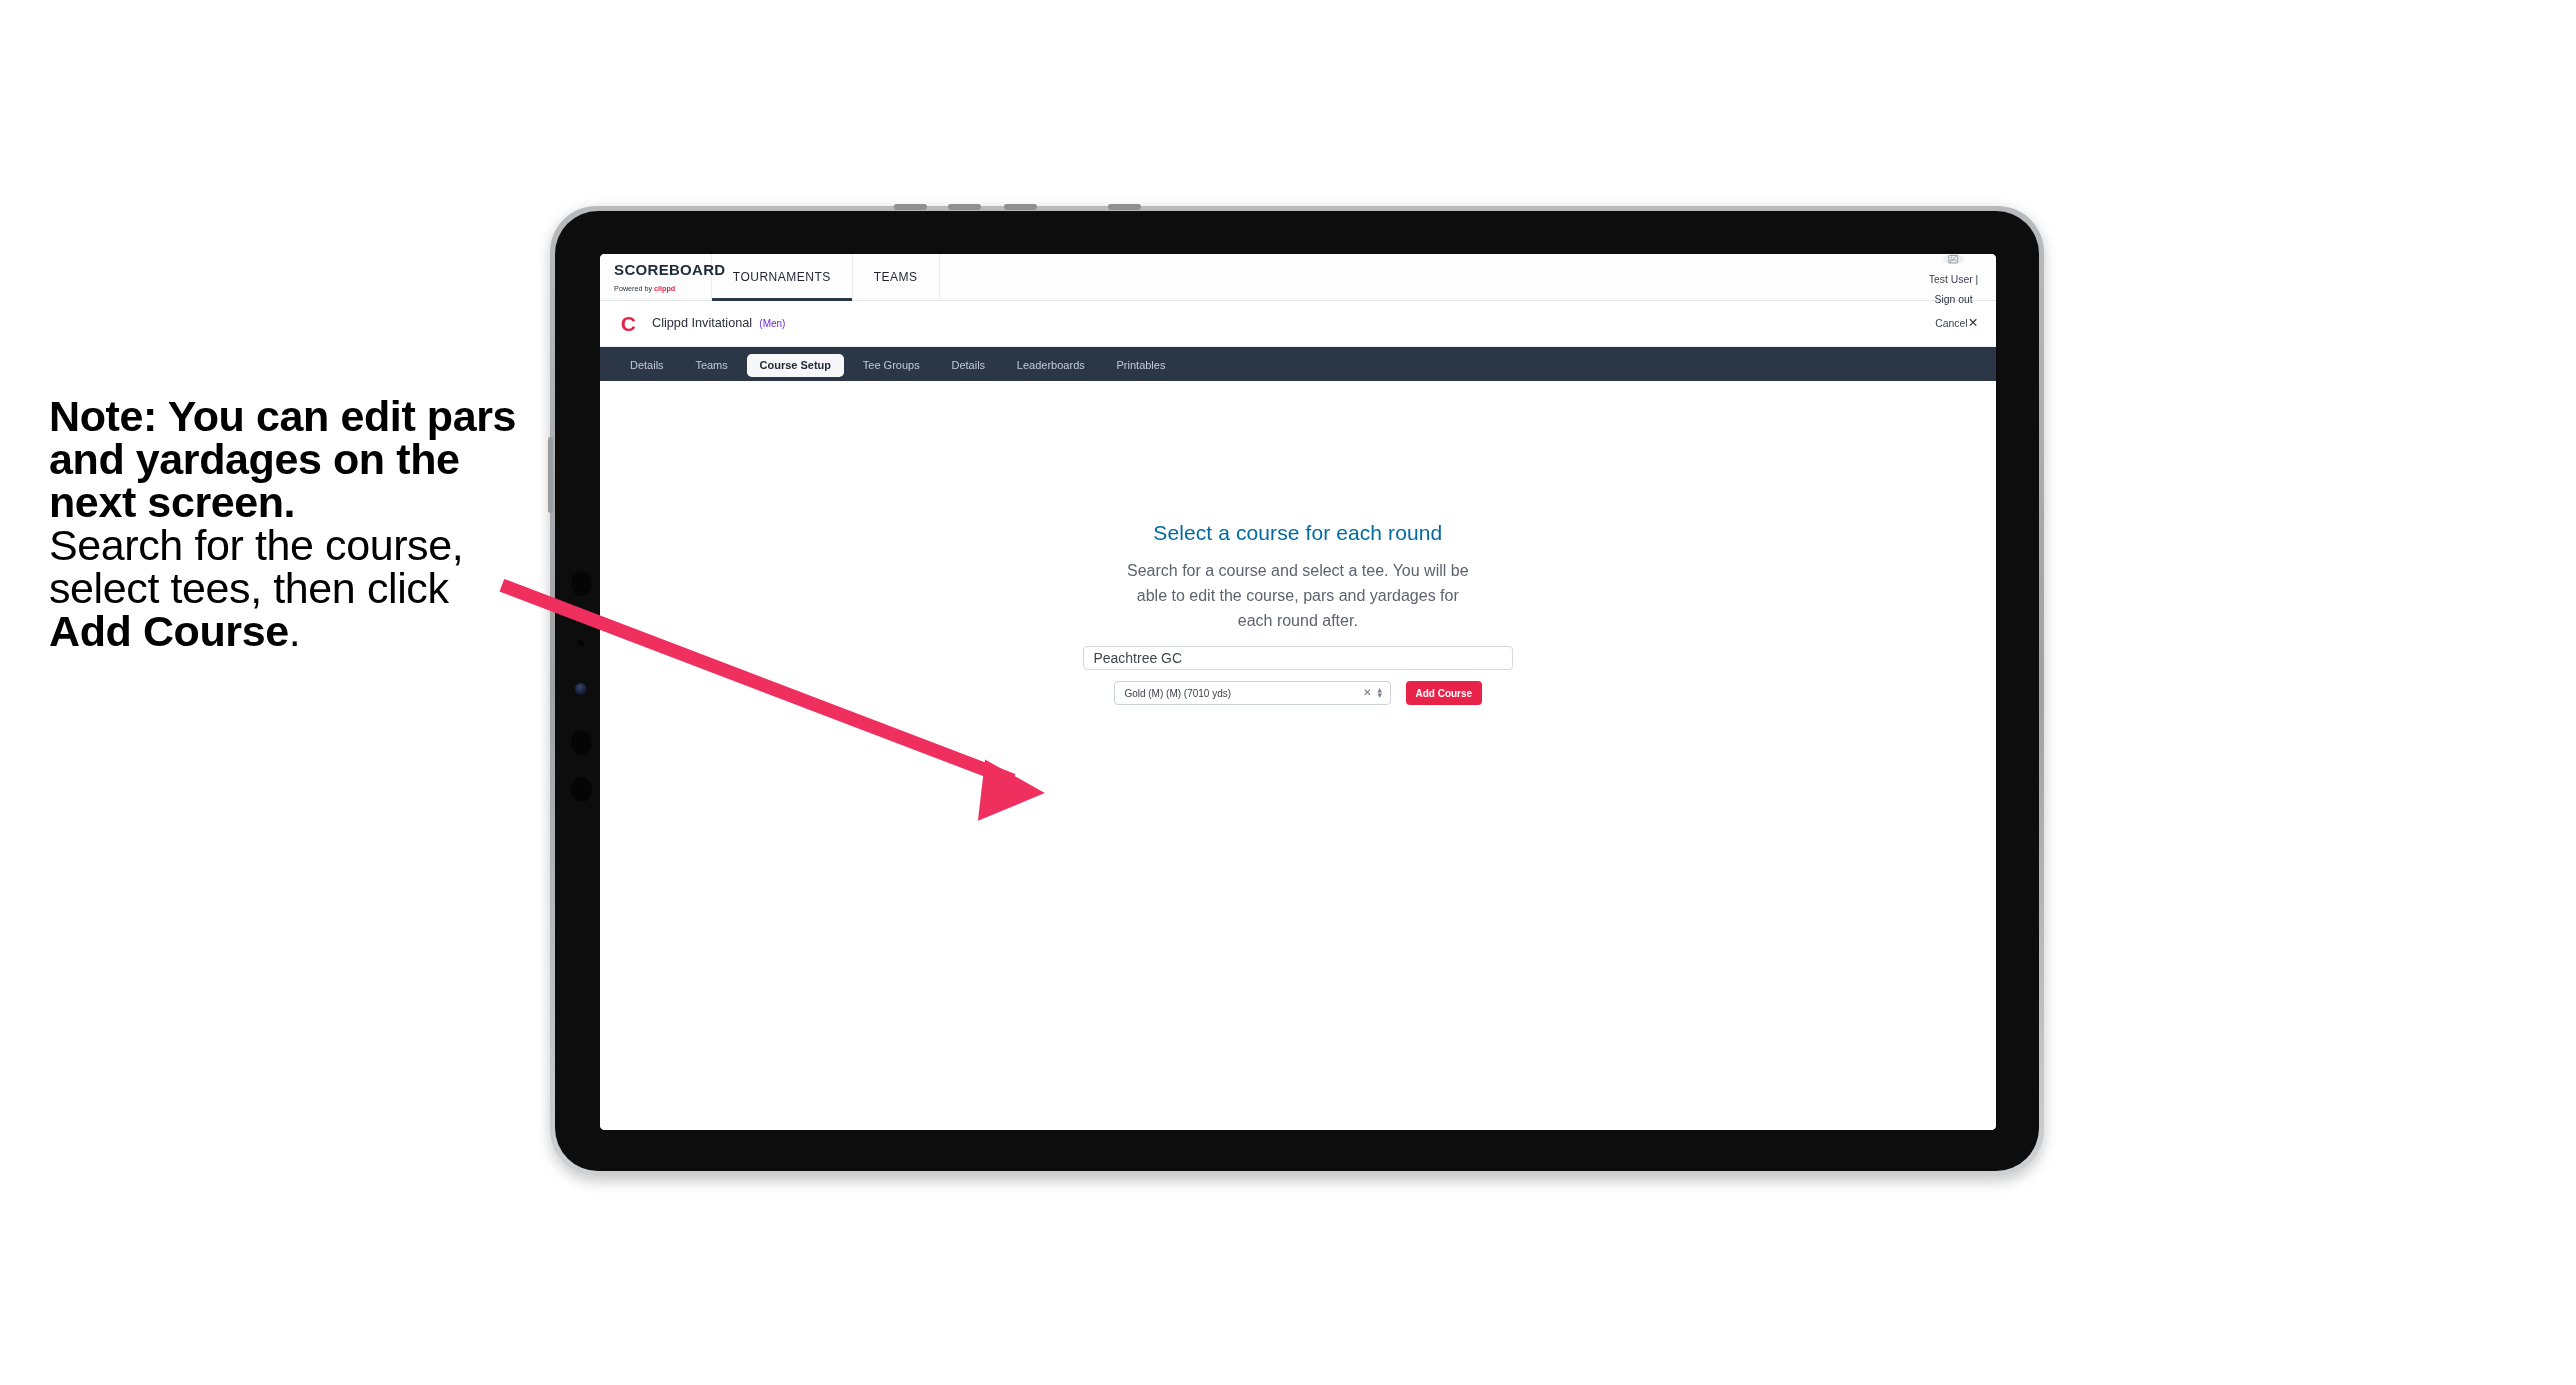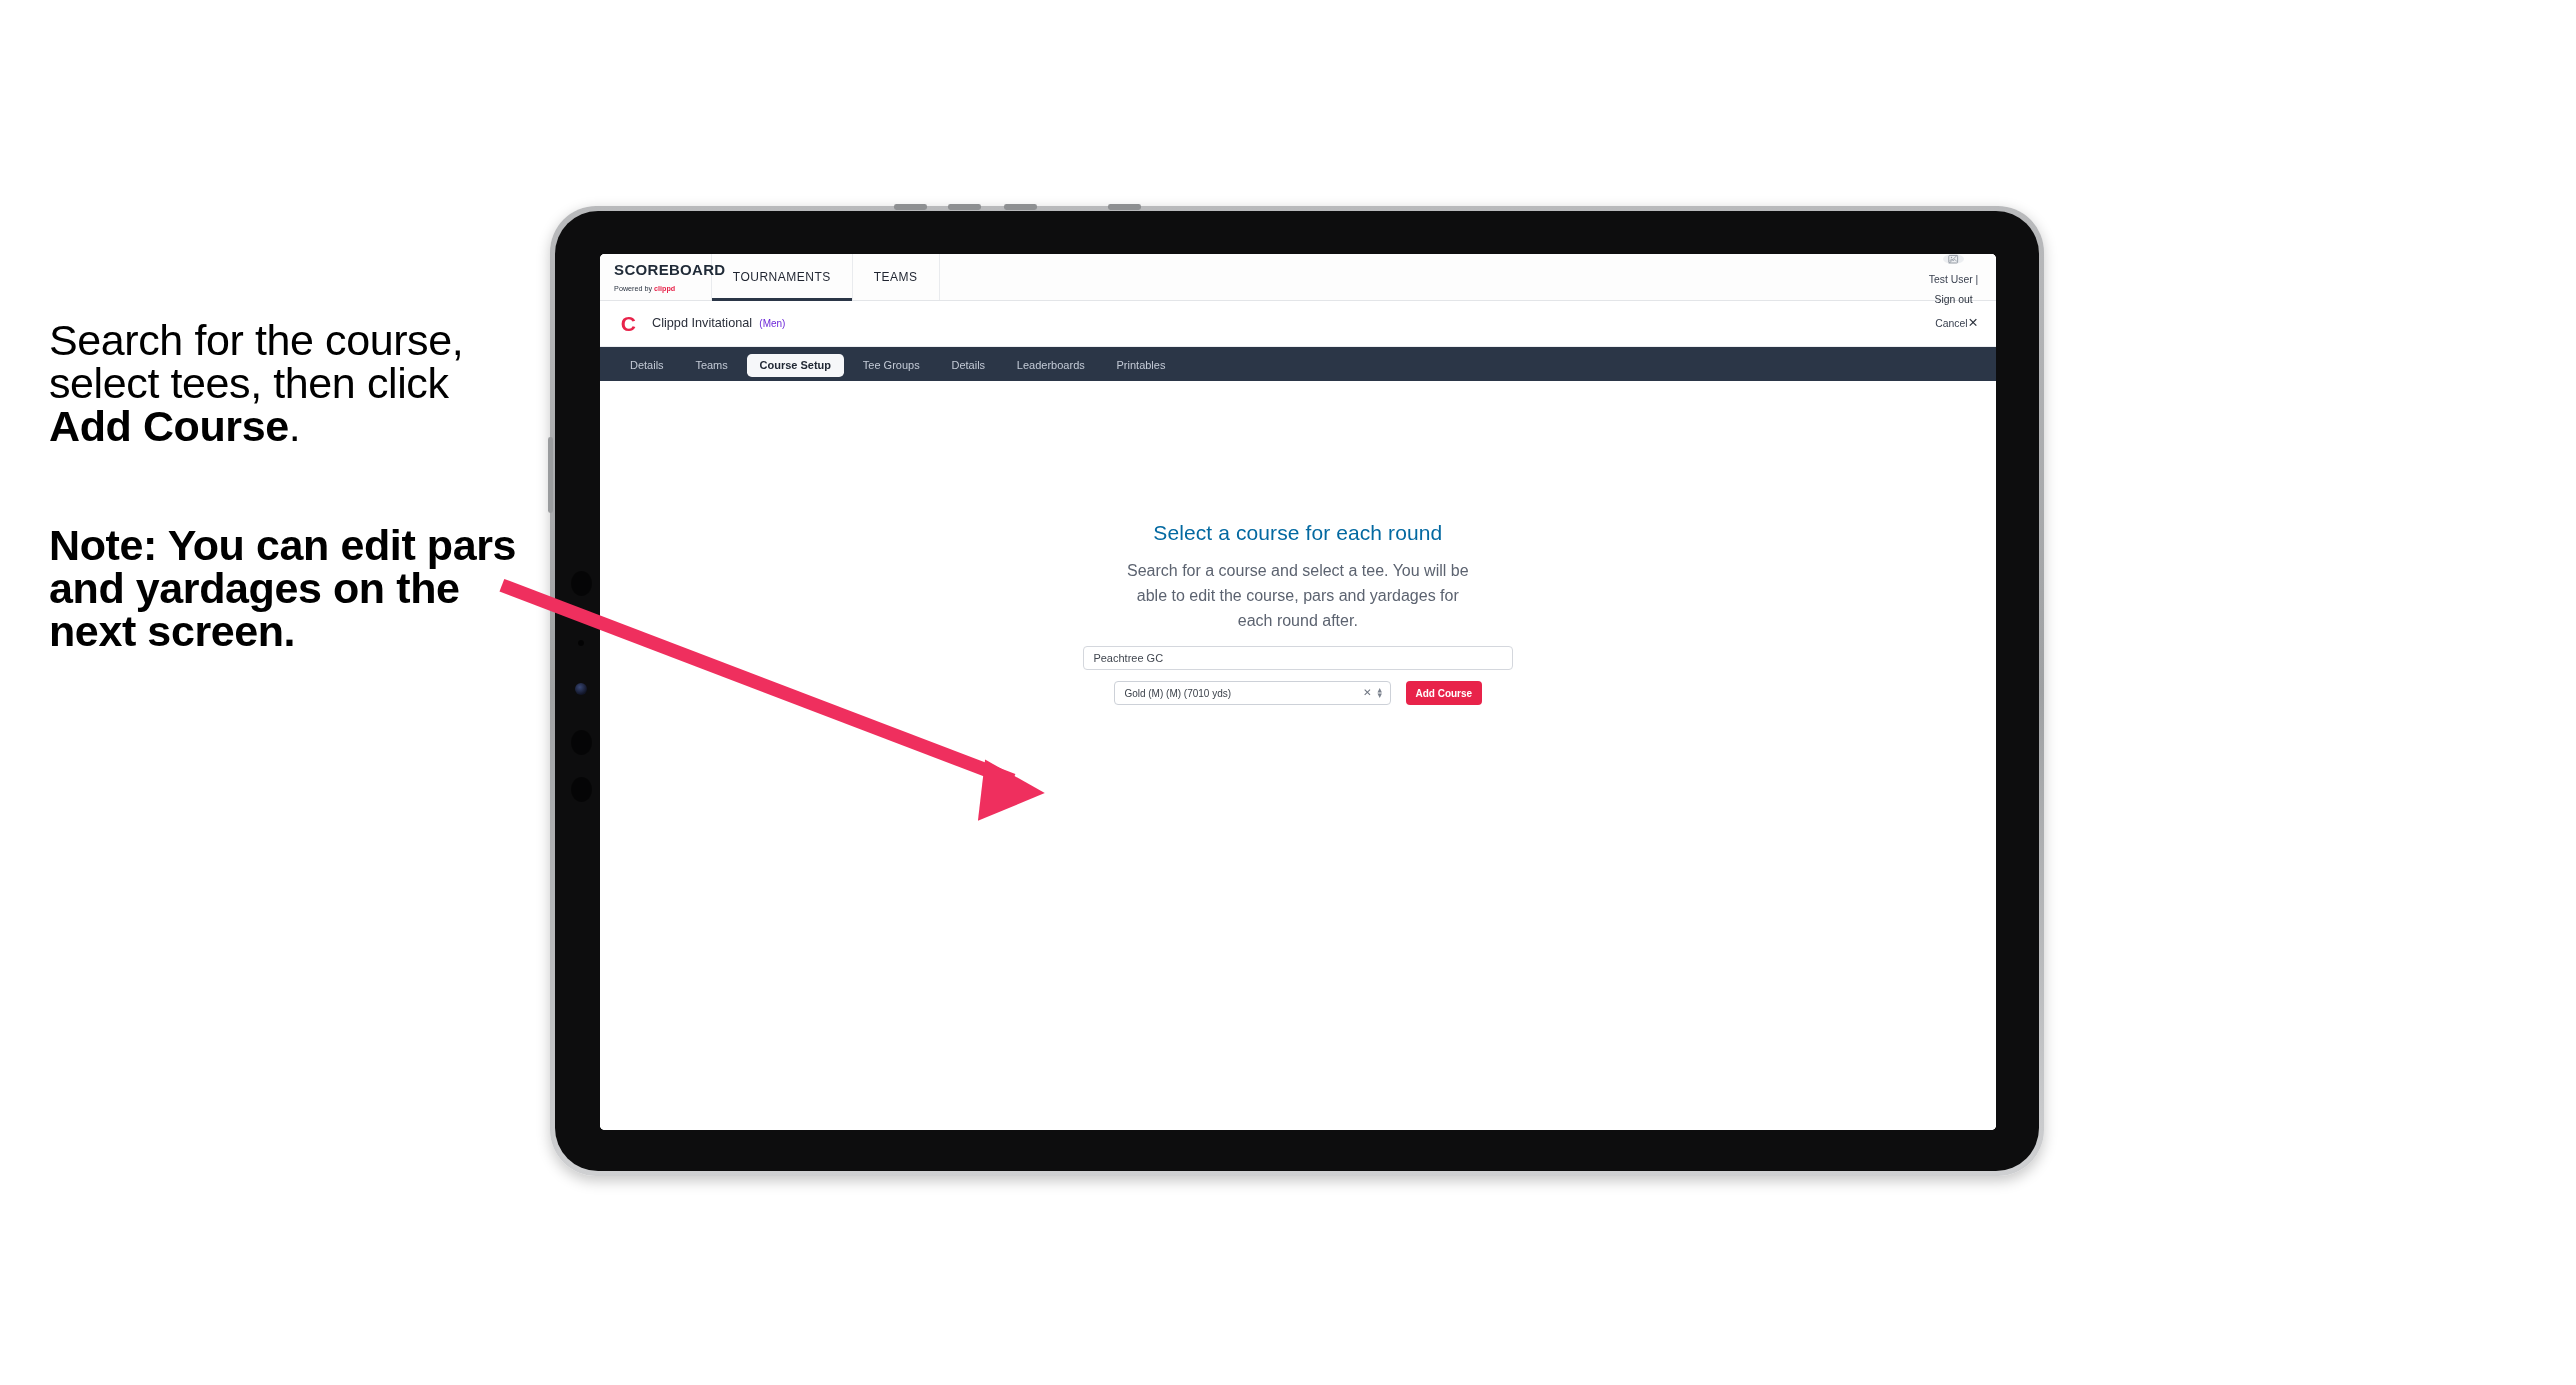--- a/index.html
+++ b/index.html
@@ -202,21 +202,21 @@
     font-size: 16px; color: #5c6370; line-height: 1.55;
     margin: 0 auto 12.7px auto; width: 350px;
   }
   .field {
     box-sizing: border-box;
     width: 430px; height: 24px;
     border: 0.8px solid #d4d7dd; border-radius: 4px;
     background: #fff;
     display: flex; align-items: center;
     padding: 0 9.6px;
-    font-size: 11px; color: #40464f;
+    font-size: 14px; color: #40464f;
     text-align: left;
     margin: 0 auto 11px auto;
   }
   .row {
     display: flex; align-items: center; gap: 15px;
     justify-content: center;
   }
   .select {
     box-sizing: border-box;
     width: 277px; height: 24px;
@@ -252,22 +252,22 @@
     position: absolute;
     left: 478px; top: 558px;
     width: 605px; height: 263px;
     pointer-events: none;
   }
 </style>
 </head>
 <body>
 
 <div id="instructions">
+  <p class="instr-para bold">Note: You can edit pars and yardages on the next screen.</p>
   <p class="instr-para light"><span>Search for the course, select tees, then click </span><span class="instr-strong">Add Course</span><span>.</span></p>
-  <p class="instr-para bold">Note: You can edit pars and yardages on the next screen.</p>
 </div>
 
 <div id="tablet">
   <div class="tab-outer">
     <div class="topbtn b1"></div>
     <div class="topbtn b2"></div>
     <div class="topbtn b3"></div>
     <div class="topbtn b4"></div>
     <div class="sidebtn l1"></div>
 

